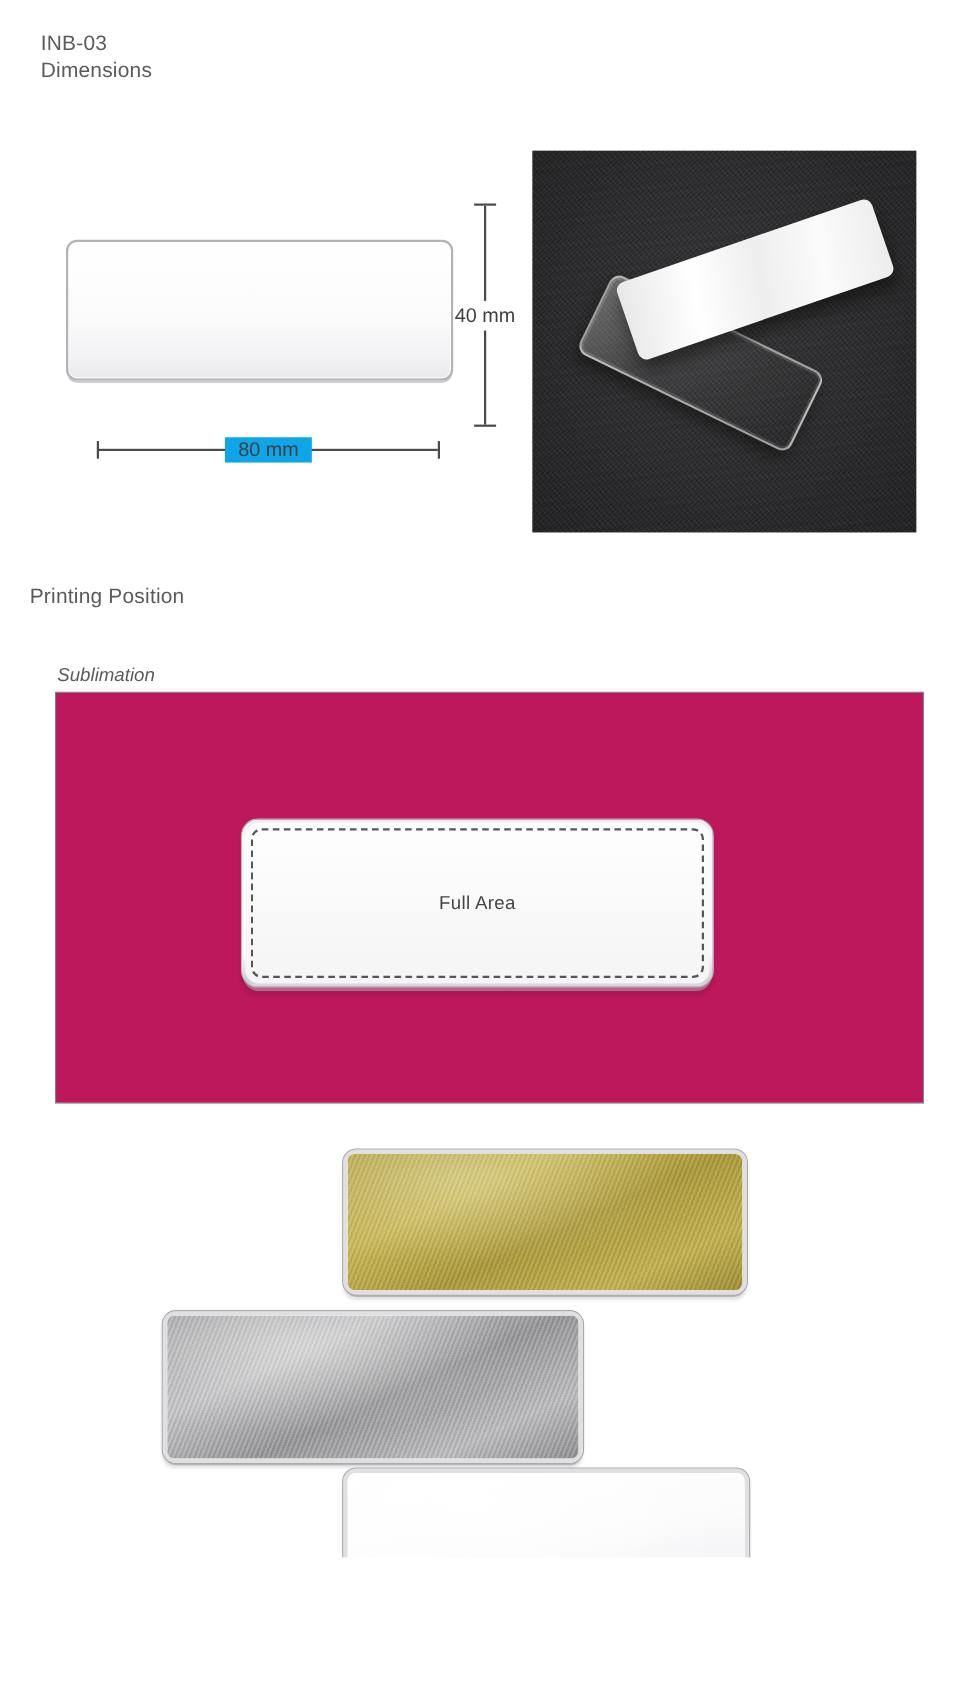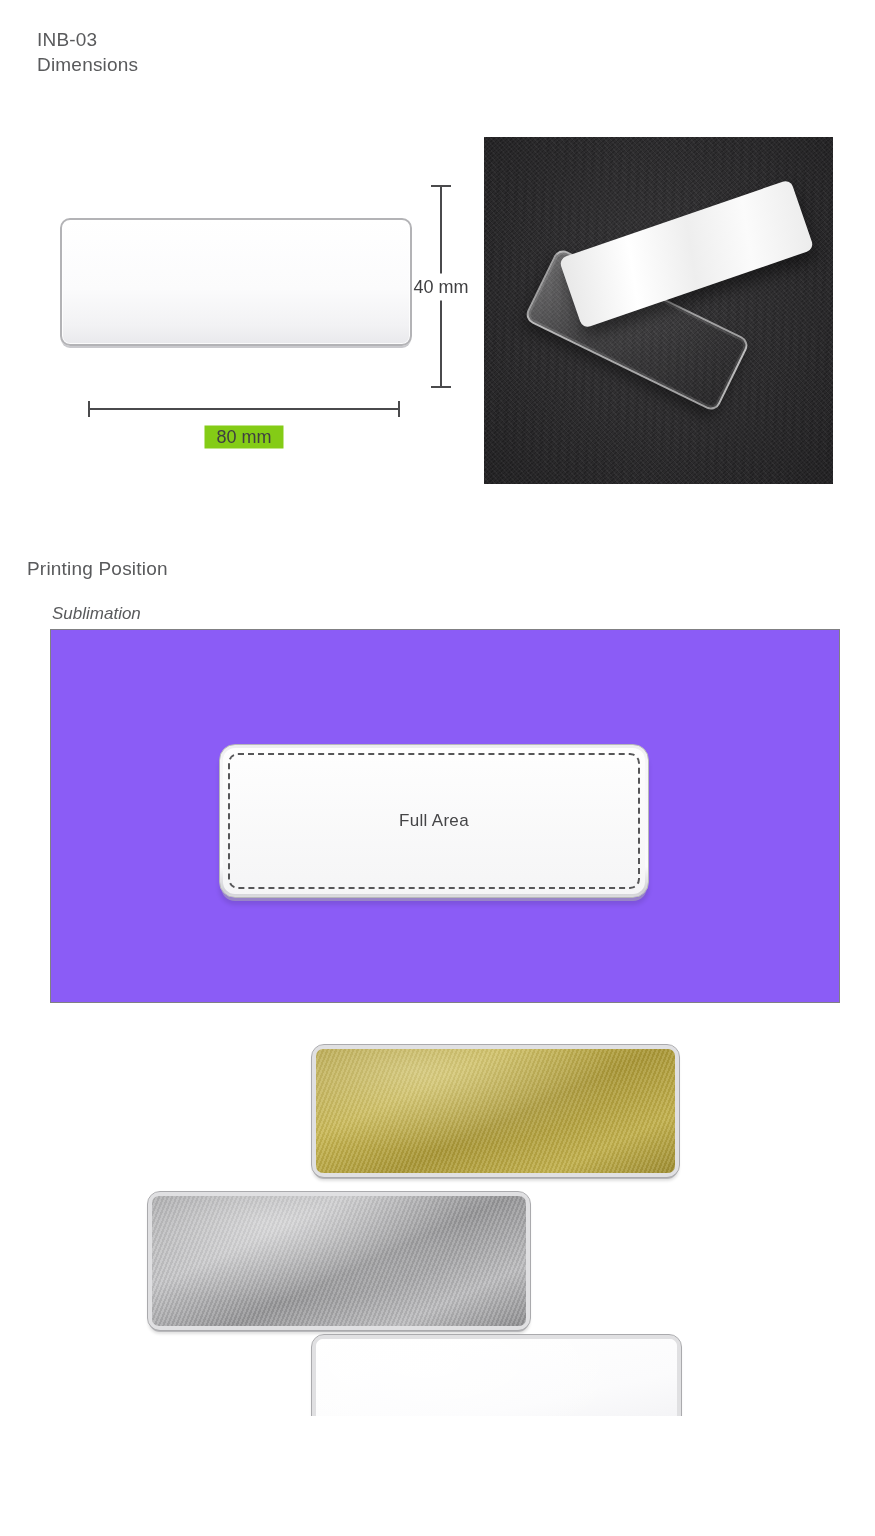--- a/index.html
+++ b/index.html
@@ -3,21 +3,21 @@
 <meta charset="utf-8">
 <style>
   * { margin:0; padding:0; box-sizing:border-box; }
   html,body { background:#ffffff; }
   body { font-family:"Liberation Sans","DejaVu Sans",sans-serif; }
   .page { position:relative; width:875px; height:1416px; background:#fff; overflow:hidden; }
 
   
   .hdr { position:absolute; left:37px; top:27px; font-size:19px; line-height:25px;
          color:var(--heading_text,#595a5c); letter-spacing:0.2px; }
-  .printing-title { position:absolute; left:27px; top:558px; font-size:19px;
+  .printing-title { position:absolute; left:27px; top:532px; font-size:19px;
          color:var(--heading_text,#595a5c); letter-spacing:0.2px; }
   .method-label { position:absolute; left:52px; top:604px; font-size:17px;
          color:var(--heading_text,#595a5c);font-style:italic; }
 
   
   .diagram-badge { position:absolute; left:60px; top:218px; width:352px; height:128px;
       border-radius:10px; border:2px solid #b3b3b6;
       background:linear-gradient(180deg,#ffffff 0%,#fbfbfc 55%,#f2f2f4 85%,#e9e9ec 100%);
       box-shadow:0 3px 0 -1px #c9c9cd, inset 0 0 0 1px rgba(255,255,255,0.8); }
 
@@ -26,42 +26,42 @@
   .dim-v .tick.t { top:0; } .dim-v .tick.b { bottom:0; }
   .dim-v .line { position:absolute; left:10px; top:2px; bottom:2px; width:2px; background:var(--dim_line,#4a4a4c); }
   .dim-v .lbl { position:absolute; left:50%; top:50%; transform:translate(-50%,-50%);
       background:#fff; padding:3px 1px; font-size:18px; color:var(--dim_text,#3f3f41); white-space:nowrap; }
 
   .dim-h { position:absolute; left:88px; top:399px; width:312px; height:20px; }
   .dim-h .tick { position:absolute; top:2px; width:2px; height:16px; background:var(--dim_line,#4a4a4c); }
   .dim-h .tick.l { left:0; } .dim-h .tick.r { right:0; }
   .dim-h .line { position:absolute; left:2px; right:2px; top:9px; height:2px; background:var(--dim_line,#4a4a4c); }
   .dim-h .lbl { position:absolute; left:50%; top:50%; transform:translate(-50%,-50%);
-      background:#84cc16; padding:1px 12px; font-size:18px; color:var(--dim_text,#3f3f41); white-space:nowrap;margin-top:28px; }
+      background:#0ea5e9; padding:1px 12px; font-size:18px; color:var(--dim_text,#3f3f41); white-space:nowrap; }
 
   
   .photo { position:absolute; left:484px; top:137px; width:349px; height:347px; overflow:hidden;
       background-color:var(--fabric,#2e2d2f);
       background-image:
         radial-gradient(ellipse at 50% 45%, rgba(255,255,255,0.05), rgba(0,0,0,0.18) 95%),
         repeating-linear-gradient(48deg, rgba(255,255,255,0.05) 0 1px, rgba(0,0,0,0) 1px 4px),
         repeating-linear-gradient(-42deg, rgba(0,0,0,0.22) 0 1px, rgba(0,0,0,0) 1px 3px); }
   .photo .holder { position:absolute; left:46px; top:153px; width:214px; height:80px;
       transform:rotate(26deg); border-radius:10px;
       border:2px solid rgba(255,255,255,0.55);
       background:linear-gradient(115deg, rgba(255,255,255,0.30), rgba(255,255,255,0.10) 35%, rgba(255,255,255,0.03) 60%, rgba(0,0,0,0.06));
       box-shadow:0 8px 14px rgba(0,0,0,0.40), inset 0 0 0 2px rgba(255,255,255,0.12); }
   .photo .insert { position:absolute; left:80px; top:80px; width:245px; height:74px;
       transform:rotate(-19deg); border-radius:8px;
       background:linear-gradient(100deg,#e7e7e7 0%,#ffffff 28%,#eeeeee 52%,#fbfbfb 75%,#ececec 100%);
       box-shadow:0 10px 16px rgba(0,0,0,0.45); }
 
   
   .print-box { position:absolute; left:50px; top:629px; width:790px; height:374px;
-      border:1px solid #808083; background:#8b5cf6; }
+      border:1px solid #808083; background:#be185d; }
   .print-badge { position:absolute; left:168px; top:114px; width:430px; height:154px;
       border-radius:16px; border:1px solid #b7b7ba;
       background:linear-gradient(180deg,#ececee 0%,#f7f7f8 12%,#fbfbfc 80%,#cfcfd3 96%,#dcdcdf 100%);
       box-shadow:0 5px 0 -2px rgba(175,175,180,0.55), 0 7px 4px rgba(0,0,0,0.10); }
   .print-badge .face { position:absolute; inset:3px; border-radius:12px;
       background:linear-gradient(180deg,#fefefe,#f5f5f6); }
   .print-badge .dashed { position:absolute; inset:8px; border:2px dashed #565658; border-radius:10px;
       display:flex; align-items:center; justify-content:center; }
   .print-badge .area-label { font-size:17px; color:#454547; letter-spacing:0.3px; }
 

